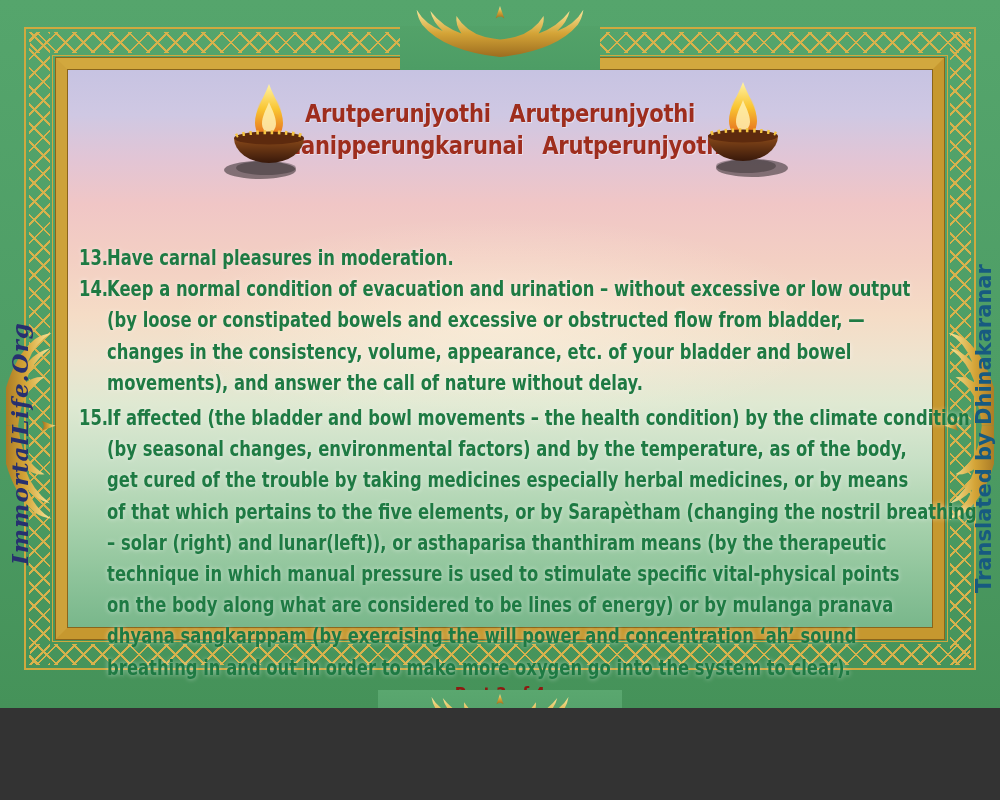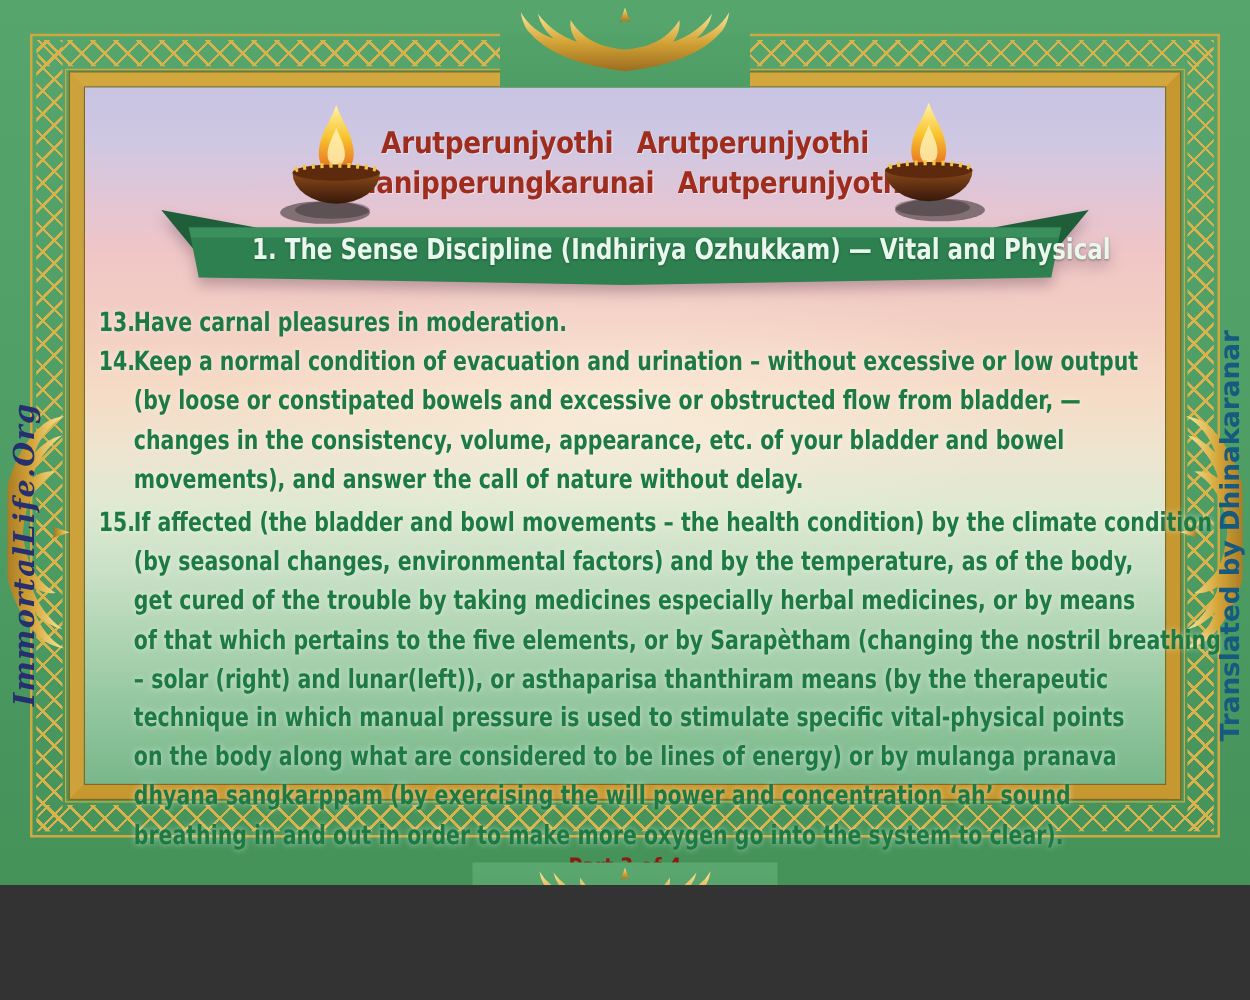--- a/index.html
+++ b/index.html
@@ -160,29 +160,20 @@
     <ellipse cx="38" cy="90" rx="36" ry="9" fill="rgba(30,25,25,.5)"></ellipse>
     <ellipse cx="44" cy="88" rx="30" ry="7" fill="rgba(30,25,25,.35)"></ellipse>
     <ellipse cx="47" cy="38" rx="13" ry="22" fill="rgba(255,200,80,.35)"></ellipse>
     <path d="M47,4 C53,20 61,30 61,43 A14,17 0 1 1 33,43 C33,30 41,20 47,4 Z" fill="url(#flameG)"></path>
     <path d="M47,22 C50,30 54,36 54,44 A7,9 0 1 1 40,44 C40,36 44,30 47,22 Z" fill="#fff0b0" opacity=".85"></path>
     <path d="M12,58 A35,25 0 0 0 82,58 Z" fill="url(#bowlG)"></path>
     <ellipse cx="47" cy="58" rx="35" ry="6.5" fill="#5d2a0e"></ellipse>
     <path d="M14,56 A34,5 0 0 1 80,56" fill="none" stroke="#f5c542" stroke-width="4" stroke-dasharray="2.5 4.5"></path>
   </svg>
 
-  <div class="banner">
-    <svg viewBox="0 0 746 64">
-      <polygon points="2,2 78,16 30,36" fill="#1f5e39"></polygon>
-      <polygon points="744,2 668,16 716,36" fill="#1f5e39"></polygon>
-      <polygon points="24,16 722,16 714,56 373,62 32,56" fill="#2e8050"></polygon>
-      <polygon points="24,16 722,16 720,24 26,24" fill="#3a8f5c"></polygon>
-    </svg>
-    <div class="banner-title">1. The Sense Discipline (Indhiriya Ozhukkam) — Vital and Physical</div>
-  </div>
 
   <div class="body-list">
     <div class="item">
       <span class="num">13.</span>
       <div class="line">Have carnal pleasures in moderation.</div>
     </div>
     <div class="item">
       <span class="num">14.</span>
       <div class="line">Keep a normal condition of evacuation and urination – without excessive or low output</div>
       <div class="line">(by loose or constipated bowels and excessive or obstructed flow from bladder, —</div>

